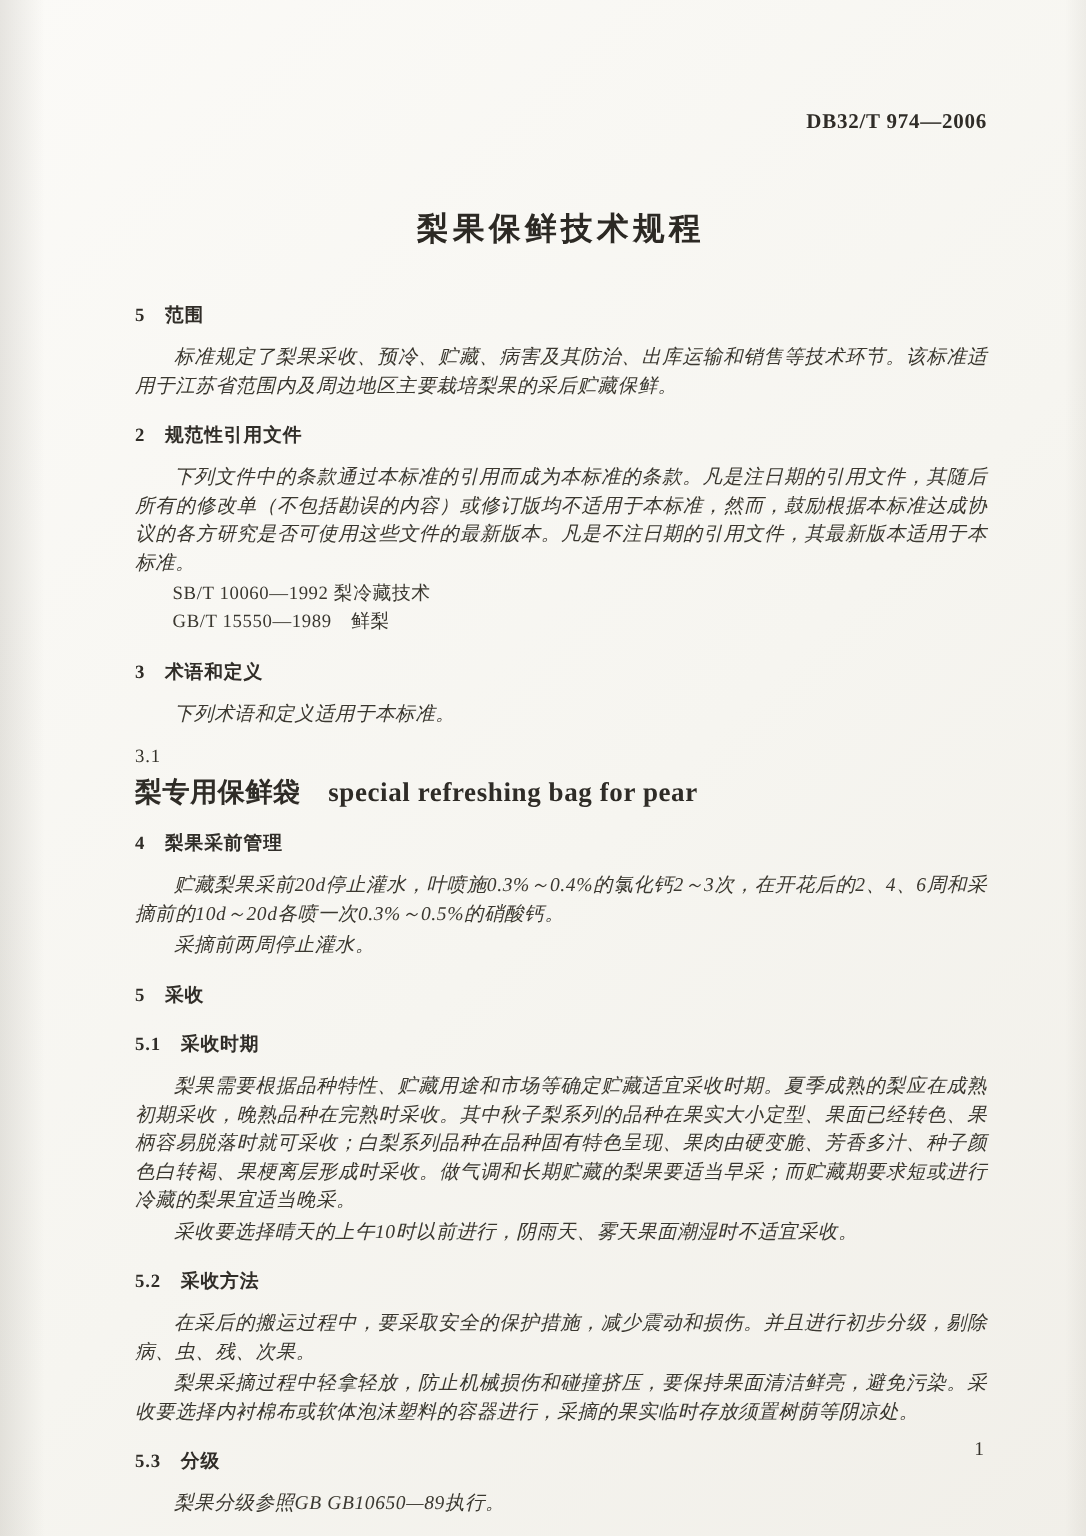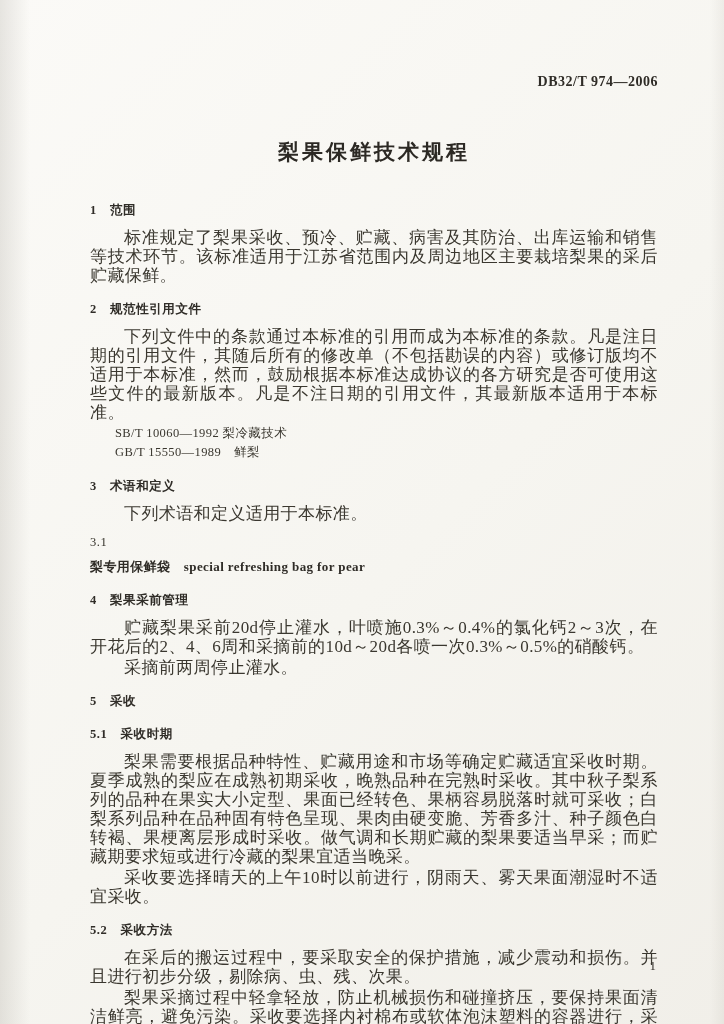--- a/index.html
+++ b/index.html
@@ -58,37 +58,38 @@
     color: #302d28;
   }
   .subheading {
     font-size: 12.5px;
     margin-top: 12px;
     margin-bottom: 7px;
     letter-spacing: 0.6px;
     color: #343129;
   }
   .para {
-    font-size: 17px;
+    font-size: 13px;
     line-height: 19px;
     text-indent: 2em;
     text-align: justify;
     letter-spacing: 0.4px;
     margin-bottom: 2px;
     color: #3a372f;
+    font-style: italic;
   }
   .ref-line {
     font-size: 12.5px;
     line-height: 19px;
     margin-left: 2em;
     letter-spacing: 0.4px;
     color: #3a372f;
   }
   .term-line {
-    font-size: 13px;
+    font-size: 18px;
     line-height: 19px;
     font-weight: bold;
     margin-top: 2px;
     margin-bottom: 3px;
     letter-spacing: 0.4px;
     color: #2f2c27;
   }
   .page-number {
     position: absolute;
     right: 68px;
@@ -100,21 +101,21 @@
 </head>
 <body>
 
 <div class="paper">
 
   <div class="doc-number">DB32/T 974—2006</div>
 
   <h1 class="doc-title">梨果保鲜技术规程</h1>
 
   <div>
-    <div class="heading">1　范围</div>
+    <div class="heading">5　范围</div>
     <p class="para">标准规定了梨果采收、预冷、贮藏、病害及其防治、出库运输和销售等技术环节。该标准适用于江苏省范围内及周边地区主要栽培梨果的采后贮藏保鲜。</p>
   </div>
 
   <div>
     <div class="heading">2　规范性引用文件</div>
     <p class="para">下列文件中的条款通过本标准的引用而成为本标准的条款。凡是注日期的引用文件，其随后所有的修改单（不包括勘误的内容）或修订版均不适用于本标准，然而，鼓励根据本标准达成协议的各方研究是否可使用这些文件的最新版本。凡是不注日期的引用文件，其最新版本适用于本标准。</p>
     <div class="ref-line">SB/T 10060—1992 梨冷藏技术</div>
     <div class="ref-line">GB/T 15550—1989　鲜梨</div>
   </div>
 

